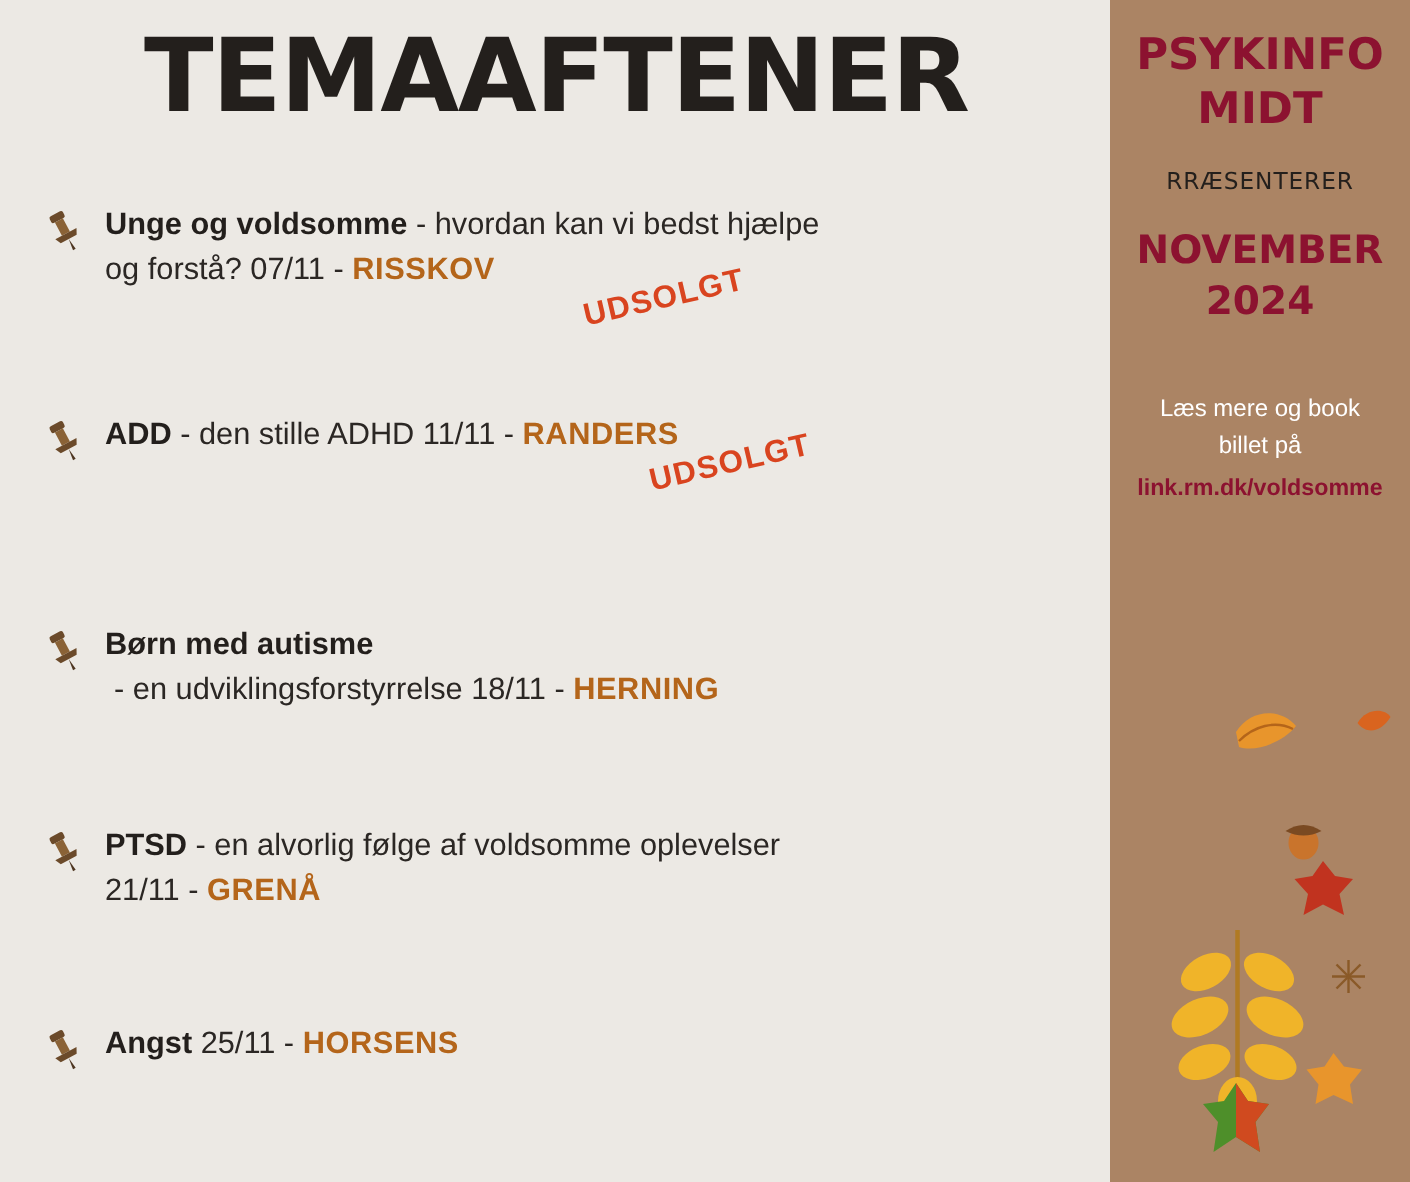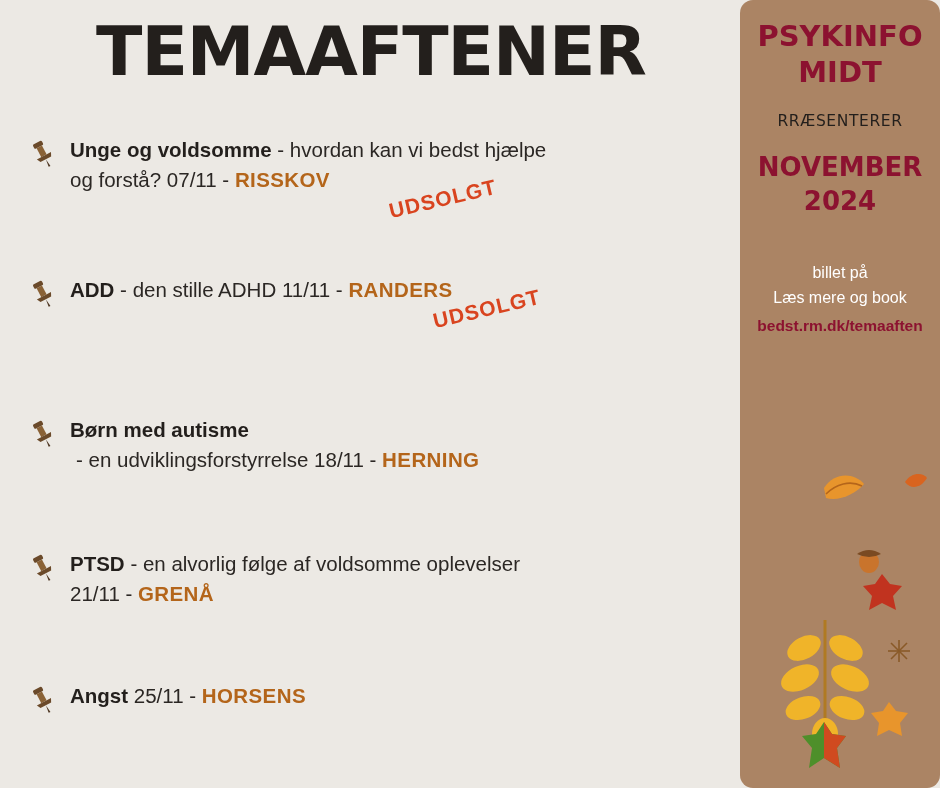--- a/index.html
+++ b/index.html
@@ -87,21 +87,20 @@
   }
 
   
   .right {
     position: absolute;
     left: 740px; top: 0;
     width: 200px;
     height: 788px;
     background: #ab8464;
     overflow: hidden;
-    border-radius: 13px;
   }
   .brand {
     text-align: center;
     color: #8c1230;
     font-weight: bold;
     font-size: 29px;
     line-height: 36px;
     margin-top: 18px;
     font-family: "DejaVu Sans", sans-serif;
   }
@@ -256,23 +255,23 @@
     </div>
 
     <div class="presents">RRÆSENTERER</div>
 
     <div class="month">
       <div>NOVEMBER</div>
       <div>2024</div>
     </div>
 
     <div class="booking">
+      <div>Læs mere og book</div>
       <div>billet på</div>
-      <div>Læs mere og book</div>
-      <a class="booking-link" href="#">bedst.rm.dk/temaaften</a>
+      <a class="booking-link" href="#">link.rm.dk/voldsomme</a>
     </div>
 
     <span class="leaf" style="left:80px; top:470px;">
       <svg width="48" height="42" viewBox="0 0 48 42">
         <path d="M4 18 C14 2, 34 2, 44 14 C36 24, 18 32, 6 28 Z" fill="#e8952c"></path>
         <path d="M6 24 C16 14, 30 10, 42 16" stroke="#b4651a" stroke-width="1.6" fill="none"></path>
       </svg>
     </span>
     <span class="leaf" style="left:163px; top:470px;">
       <svg width="26" height="24" viewBox="0 0 26 24">

